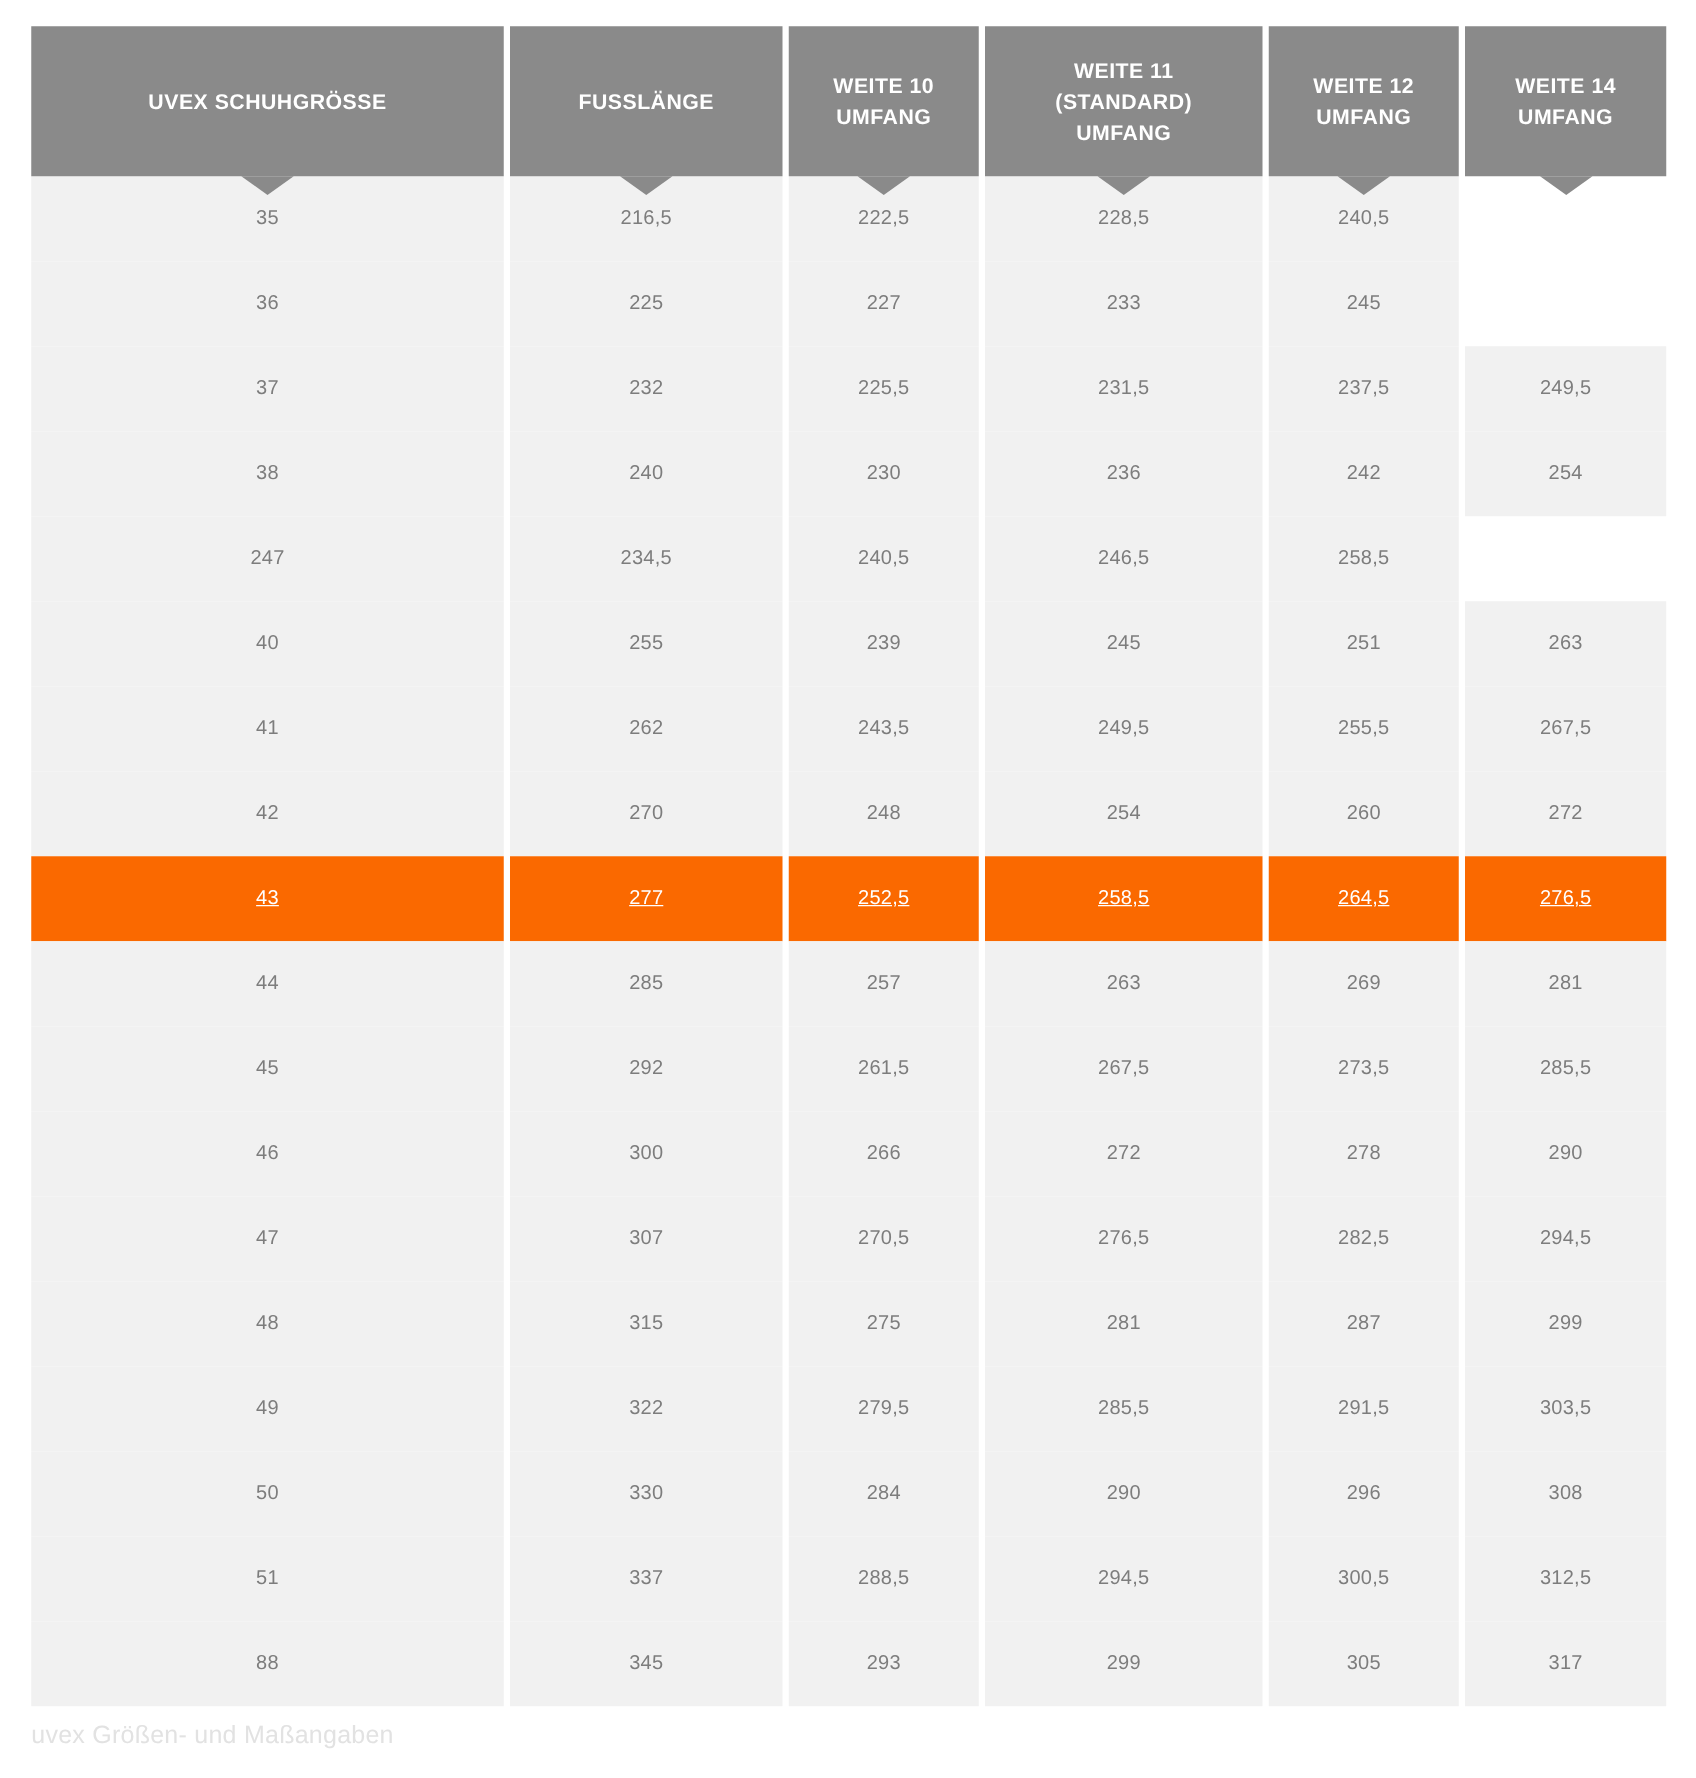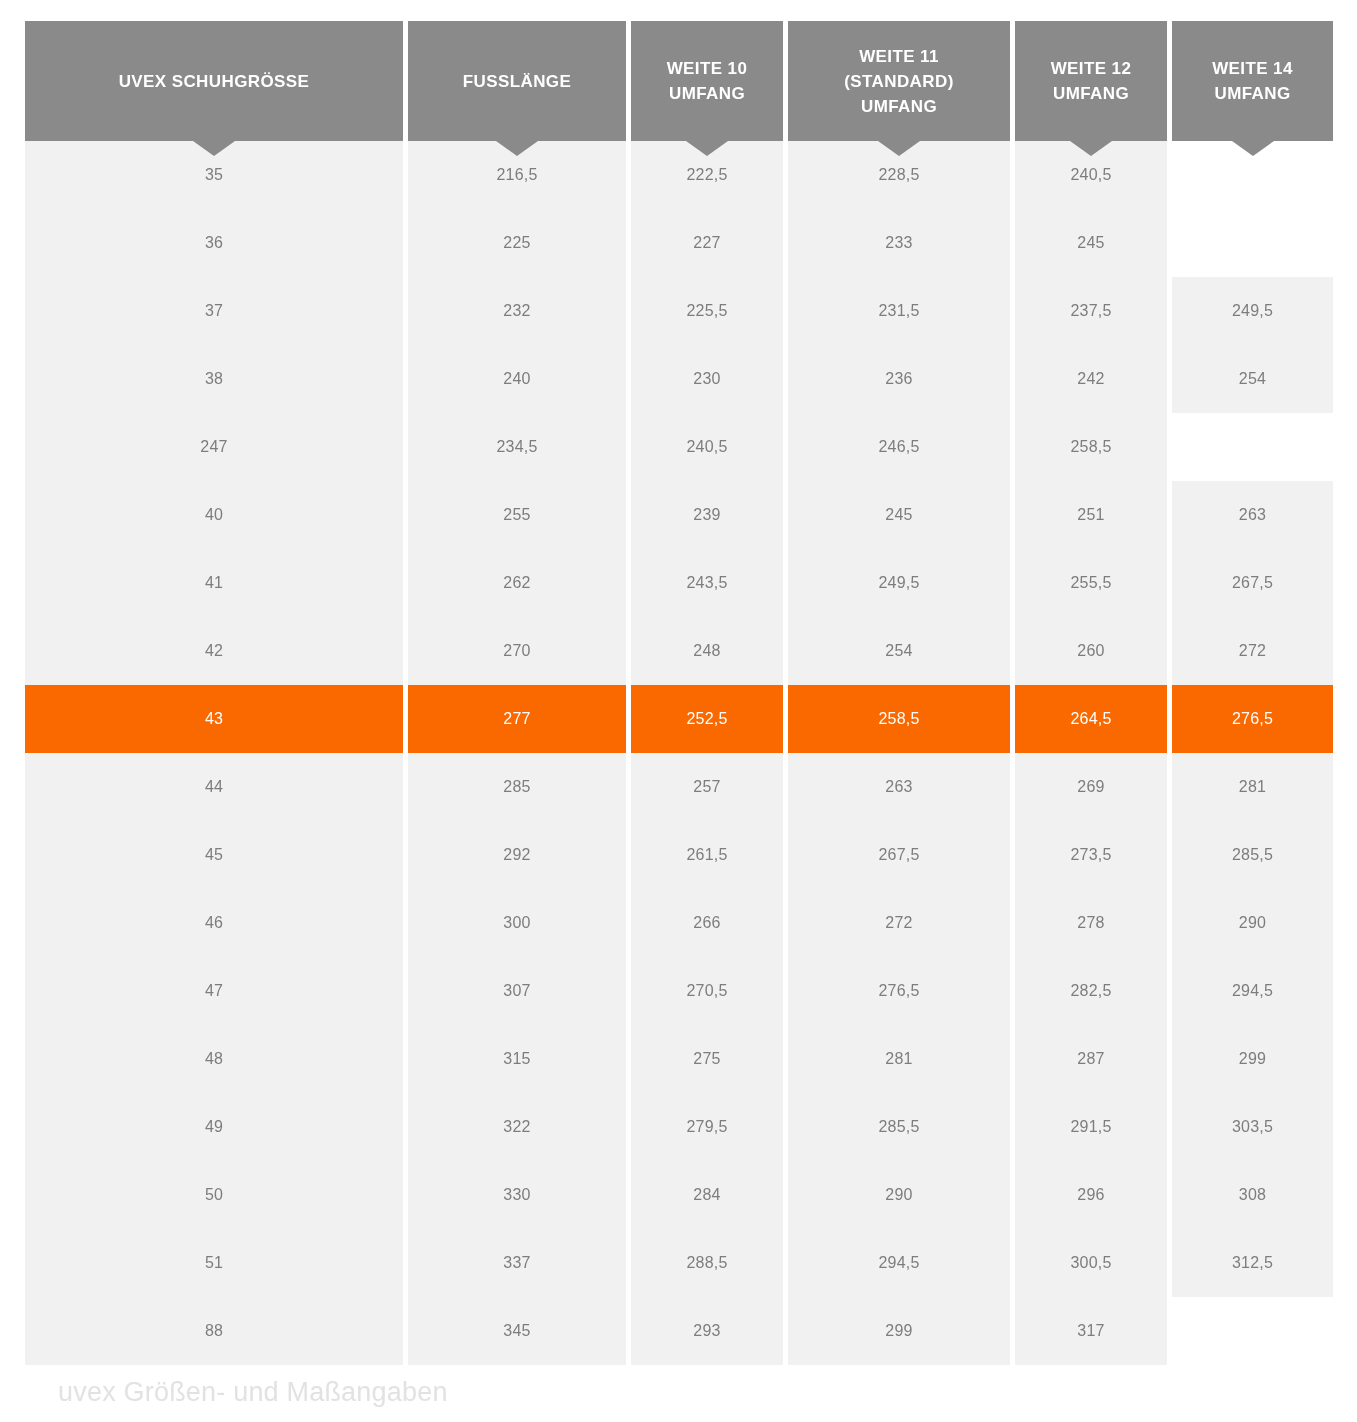--- a/index.html
+++ b/index.html
@@ -64,29 +64,29 @@
     color: var(--data-text);
     font-size: 16px;
     display: flex;
     align-items: center;
     justify-content: center;
     letter-spacing: 0.2px;
   }
   .row.highlighted .cell {
     background: var(--highlight-bg);
     color: var(--highlight-text);
+    text-decoration: underline;
   }
   .caption {
     position: absolute;
     left: 25px;
     top: 1377px;
     color: var(--caption-text);
-    font-size: 27px;
+    font-size: 20px;
     letter-spacing: 0.2px;
-    margin-left: 33px;
   }
 </style>
 </head>
 <body>
 
 <div class="page">
 
   <div class="size-table">
 
     <div class="grid-row header-row">
@@ -253,20 +253,21 @@
           <div class="cell">288,5</div>
           <div class="cell">294,5</div>
           <div class="cell">300,5</div>
           <div class="cell">312,5</div>
         </div>
         <div class="grid-row row">
           <div class="cell">88</div>
           <div class="cell">345</div>
           <div class="cell">293</div>
           <div class="cell">299</div>
+          <div class="cell">305</div>
           <div class="cell">317</div>
         </div>
       </div>
 
   </div>
 
   <div class="caption">uvex Größen- und Maßangaben</div>
 
 </div>
 

